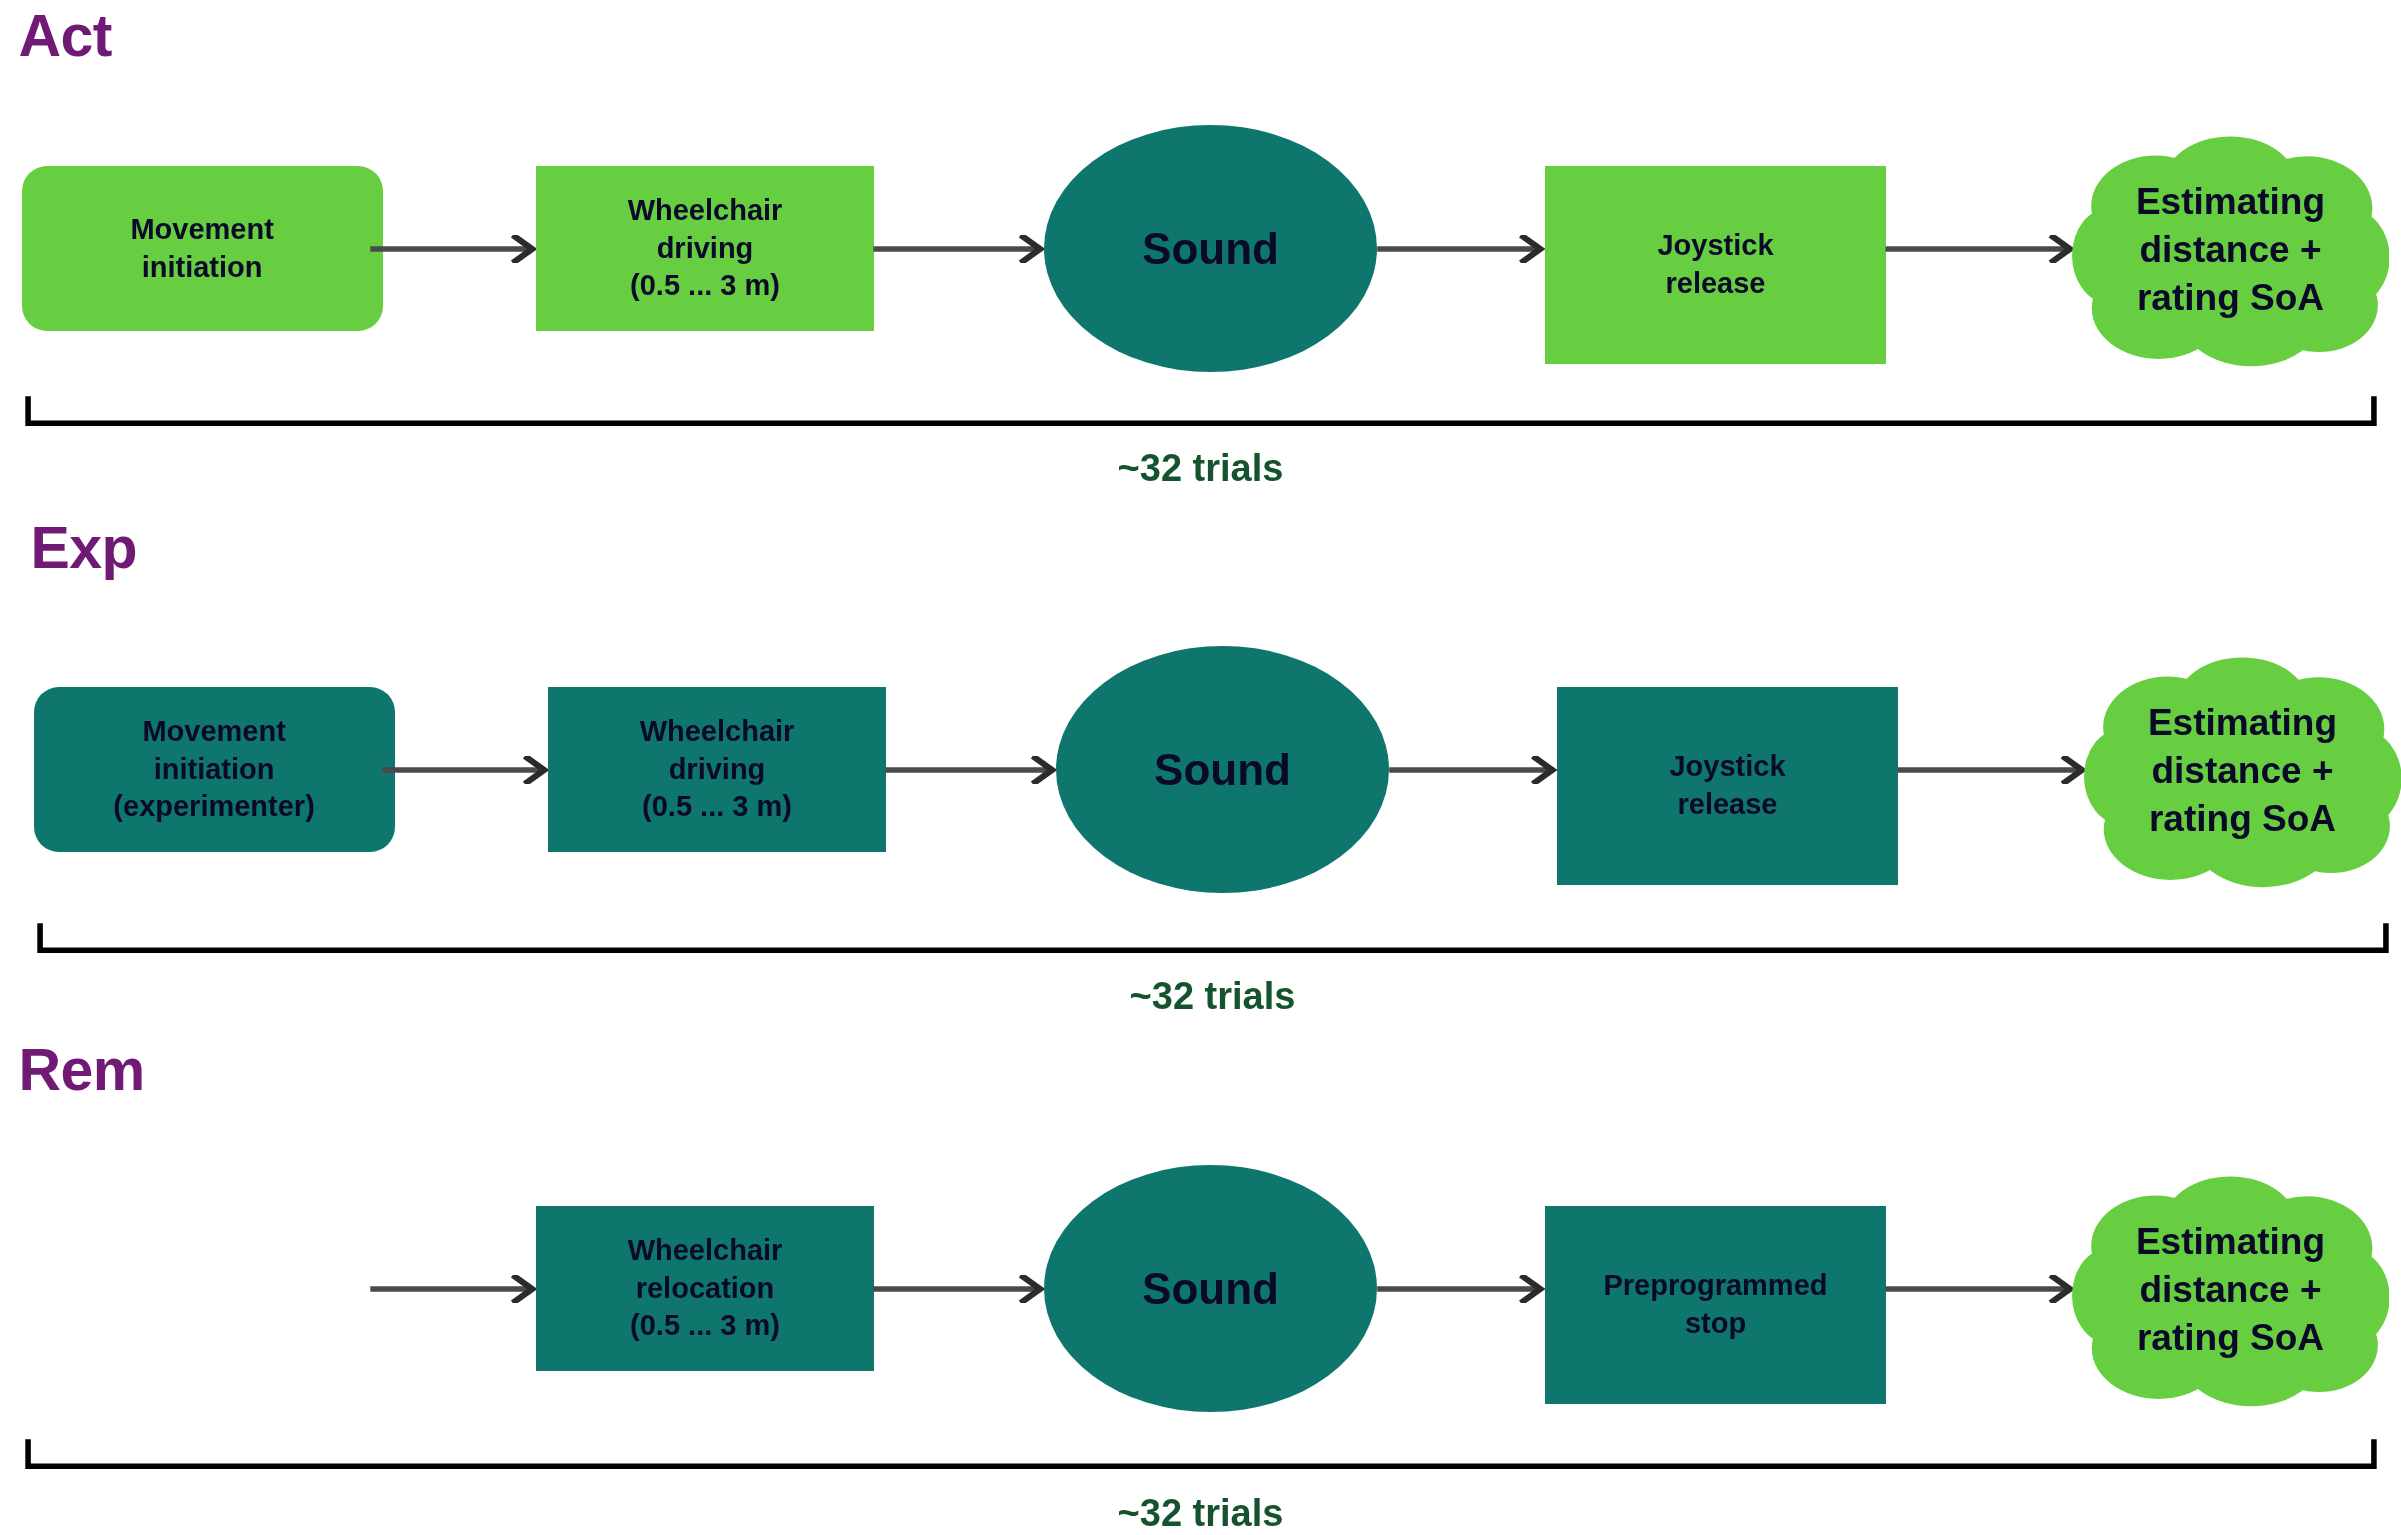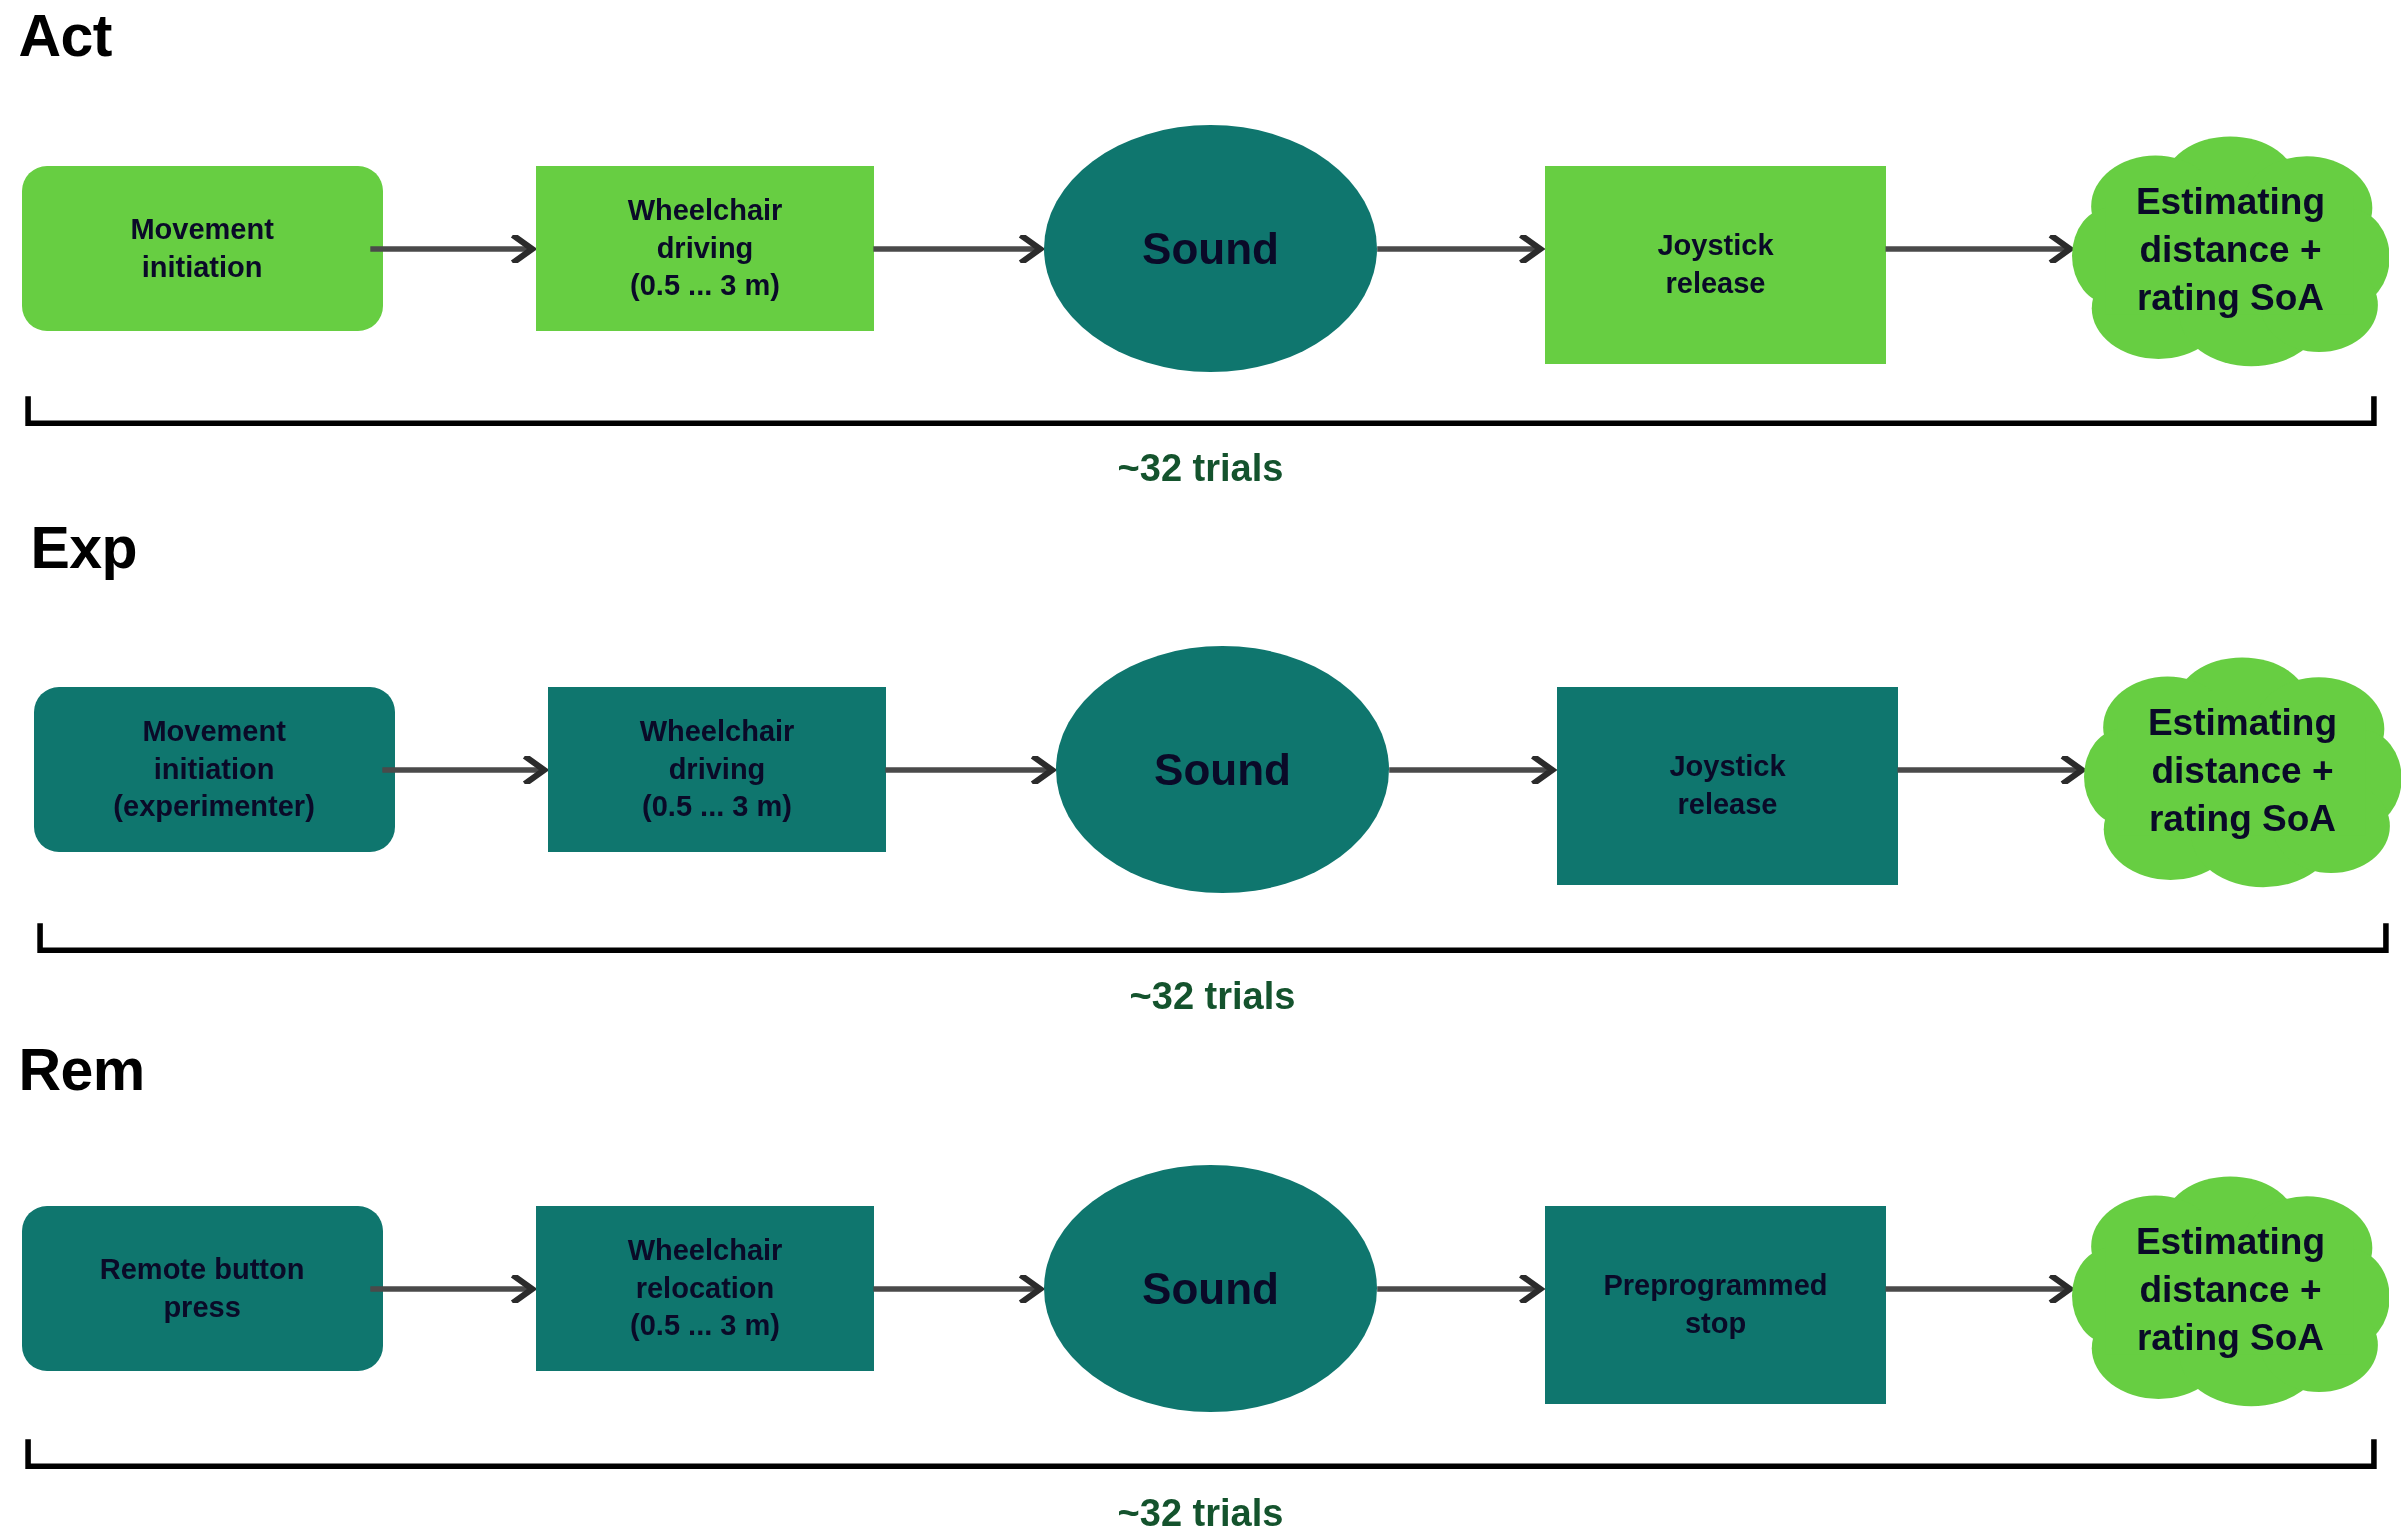--- a/index.html
+++ b/index.html
@@ -31,21 +31,21 @@
   .cond-2 { top: 512px;  height: 522px; margin-left: 12px; }
   .cond-3 { top: 1034px; height: 502px; }
 
   
   .cond-title {
     position: absolute;
     left: 18.5px;
     top: 5px;
     font-size: 59px;
     font-weight: bold;
-    color: #000000;
+    color: #701a75;
     letter-spacing: -0.6px;
     line-height: 1.08;
     white-space: nowrap;
   }
 
   
   .flow {
     position: absolute;
     left: 0;
     width: 2401px;
@@ -335,24 +335,20 @@
     </div>
 
     <div class="trials">~32 trials</div>
   </div>
 
   <div class="condition cond-3">
     <div class="cond-title">Rem</div>
 
     <div class="flow">
 
-      <div class="node node-start fill-yellow">
-        <span class="label">Remote button
-press</span>
-      </div>
 
       <div class="arrow arrow-1">
         <svg width="170" height="28" viewBox="0 0 275 46" xmlns="http://www.w3.org/2000/svg">
           <line x1="0" y1="23" x2="258" y2="23" stroke="#4a4a4a" stroke-width="9"></line>
           <polyline points="238,3 266,23 238,43" fill="none" stroke="#2b2b2b" stroke-width="10" stroke-linecap="square" stroke-linejoin="miter"></polyline>
         </svg>
       </div>
 
       <div class="node node-drive fill-yellow">
         <span class="label">Wheelchair

